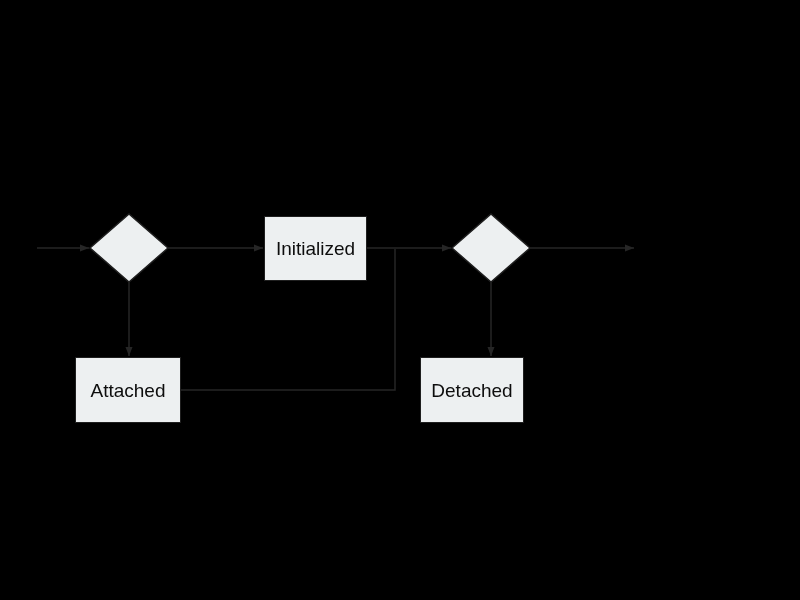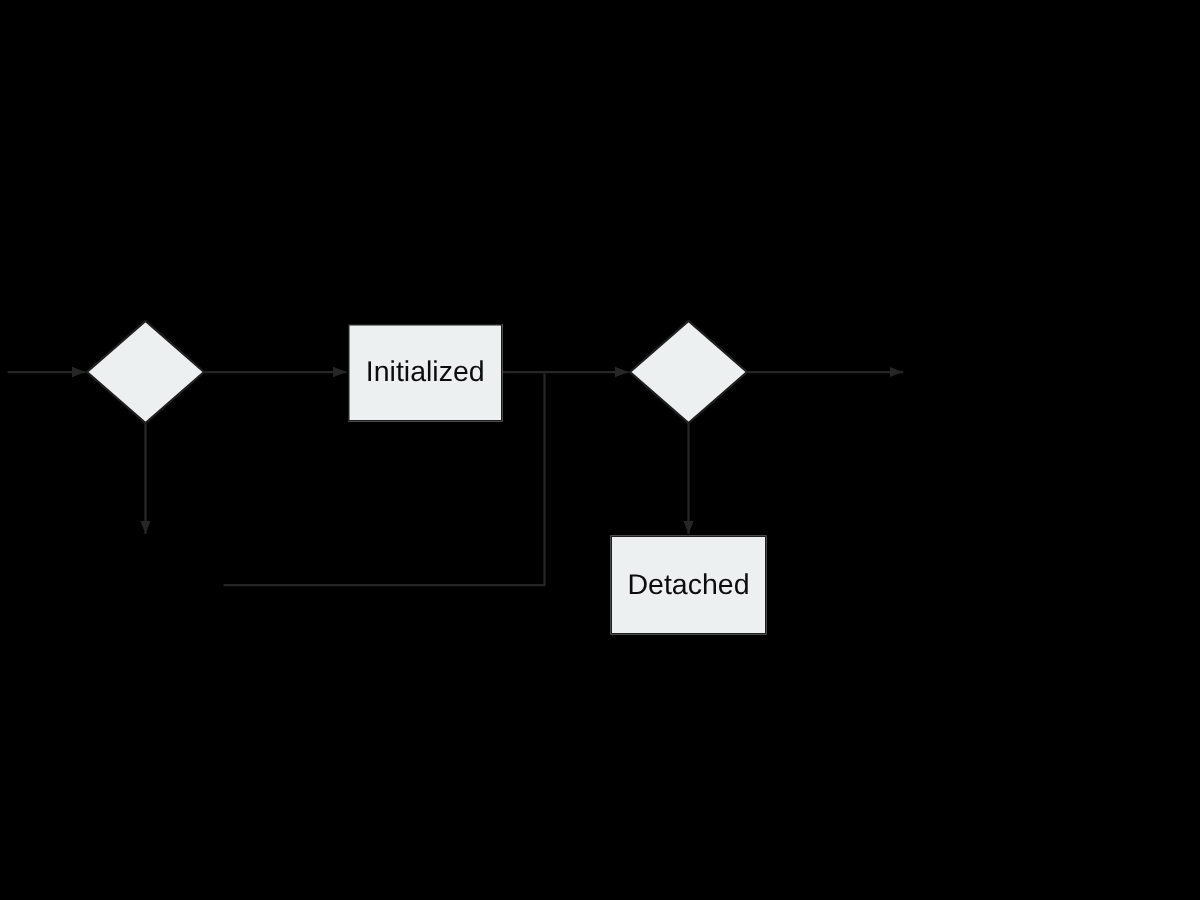--- a/index.html
+++ b/index.html
@@ -16,20 +16,21 @@
     height: 600px;
     overflow: hidden;
     background: var(--background);
     font-family: "Liberation Sans", sans-serif;
   }
   .canvas {
     position: relative;
     width: 720px;
     height: 600px;
     background: var(--background);
+    margin-left: 32px;
   }
   svg.connector-layer {
     position: absolute;
     left: 0;
     top: 0;
     width: 800px;
     height: 600px;
   }
   .edge {
     stroke: var(--edge-color);
@@ -53,21 +54,21 @@
     background: var(--node-fill);
     border: 1.5px solid var(--node-border);
     color: var(--text-color);
     font-size: 19px;
     line-height: 1;
     text-align: center;
   }
   .node-box.destroyed { background: var(--destroyed-fill); }
   .node-initialized { left: 232px; top: 216px; width: 103px; height: 65px; }
   .node-attached    { left: 43px;  top: 357px; width: 106px; height: 66px; }
-  .node-detached    { left: 407px; top: 357px; width: 104px; height: 66px; }
+  .node-detached    { left: 388px; top: 357px; width: 104px; height: 66px; }
   .node-destroyed   { left: 603px; top: 215px; width: 104px; height: 66px; }
 </style>
 </head>
 <body>
 
 <div class="canvas">
 
   <svg class="connector-layer" viewBox="0 0 800 600" xmlns="http://www.w3.org/2000/svg">
     <defs>
       <marker id="arrowhead" markerUnits="userSpaceOnUse" markerWidth="10" markerHeight="9" refX="9" refY="4" orient="auto">
@@ -84,19 +85,22 @@
     <path class="edge" d="M459 282 L459 356" marker-end="url(#arrowhead)"></path>
 
     <polygon class="diamond" points="58,248 97,214 136,248 97,282"></polygon>
     <polygon class="diamond" points="420,248 459,214 498,248 459,282"></polygon>
   </svg>
 
   <div class="node-box node-initialized">
     <span>Initialized</span>
   </div>
 
+  <div class="node-box node-attached">
+    <span>Attached</span>
+  </div>
 
   <div class="node-box node-detached">
     <span>Detached</span>
   </div>
 
 
 </div>
 
 </body></html>

